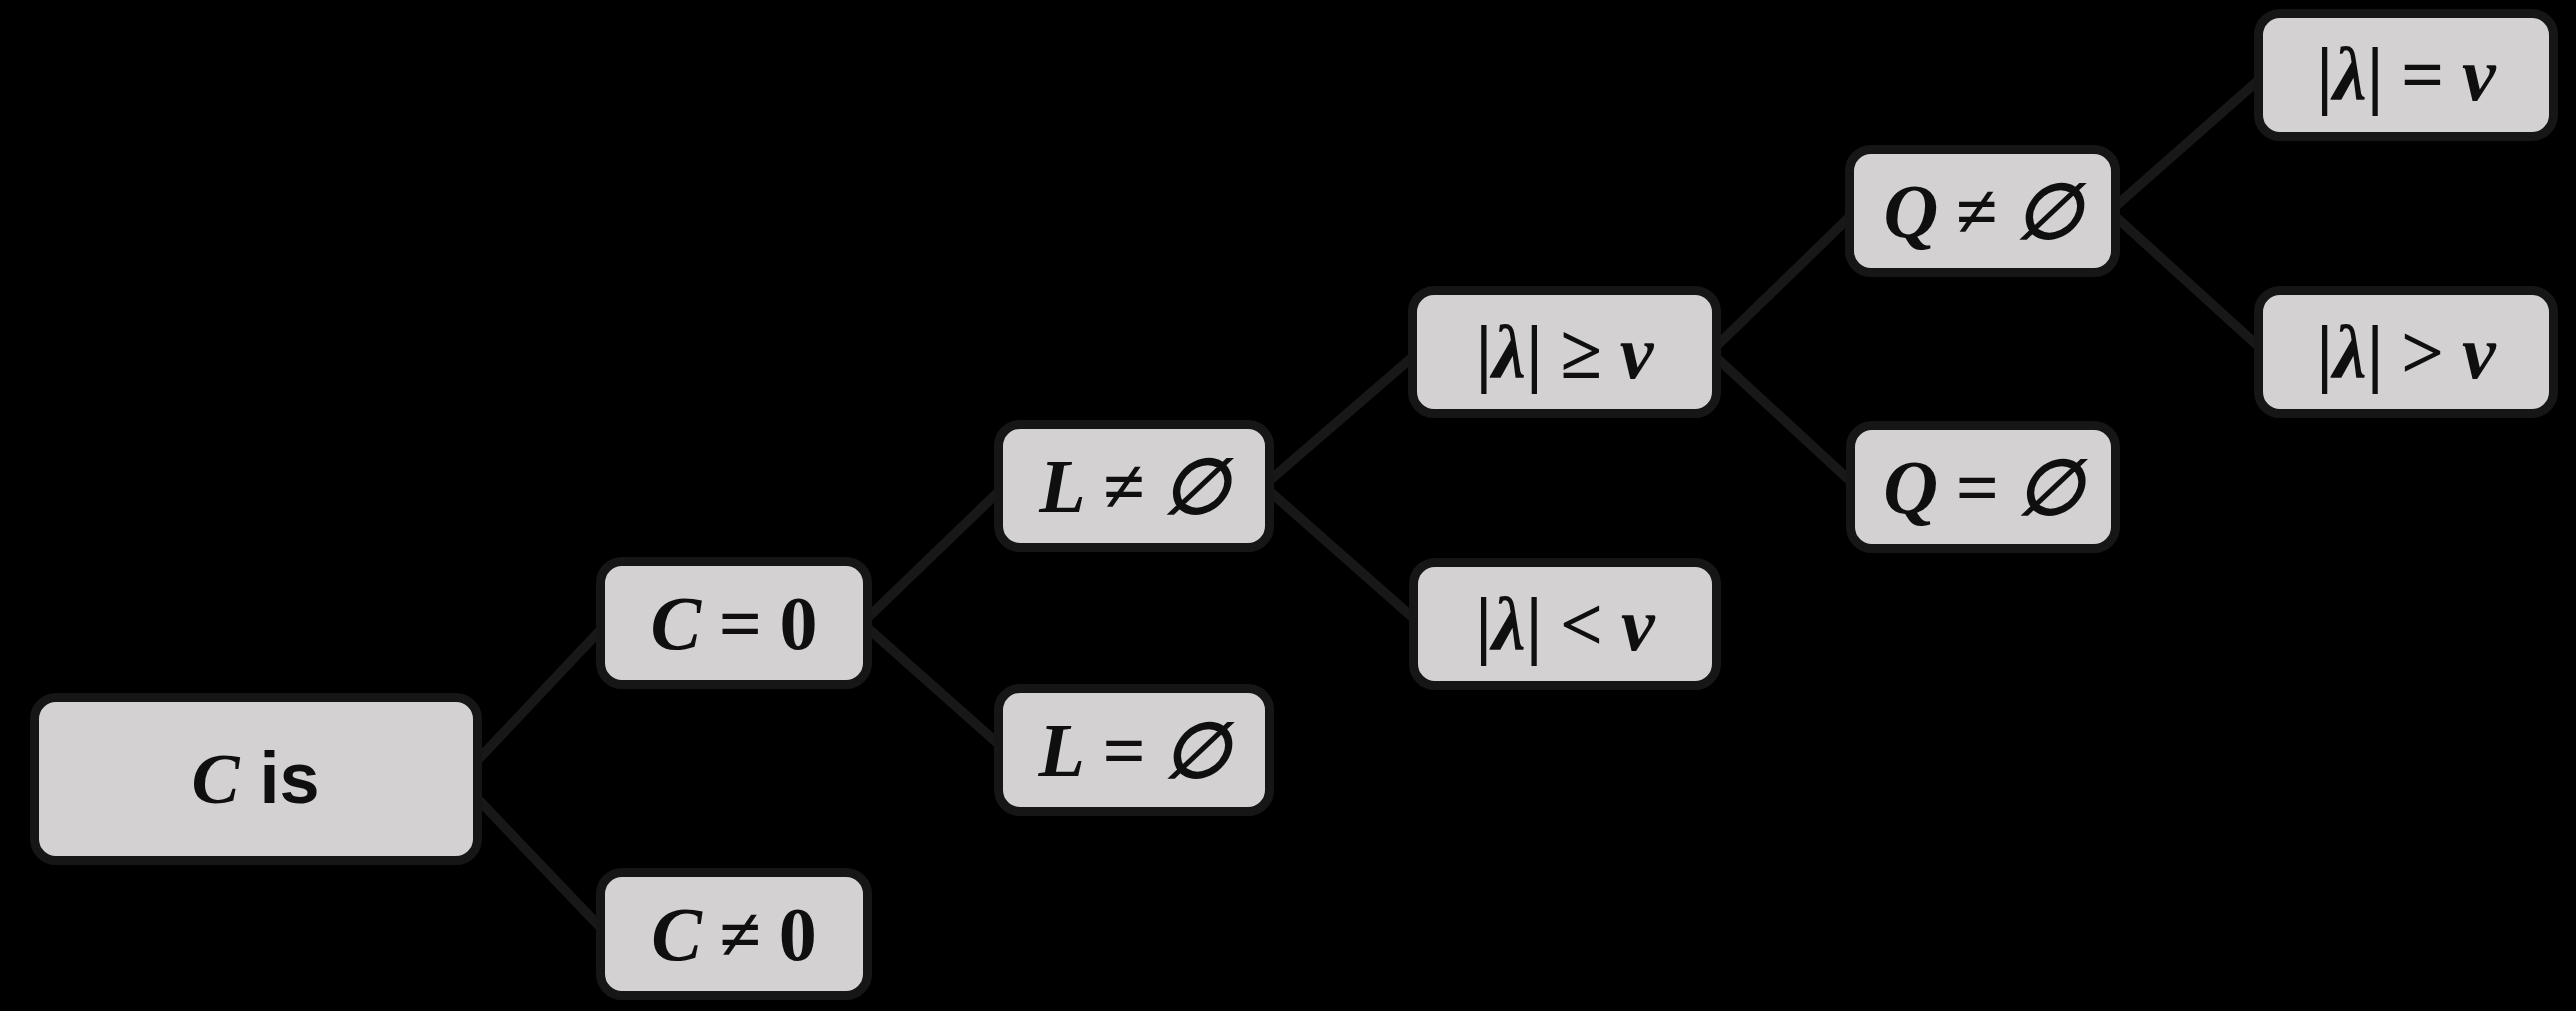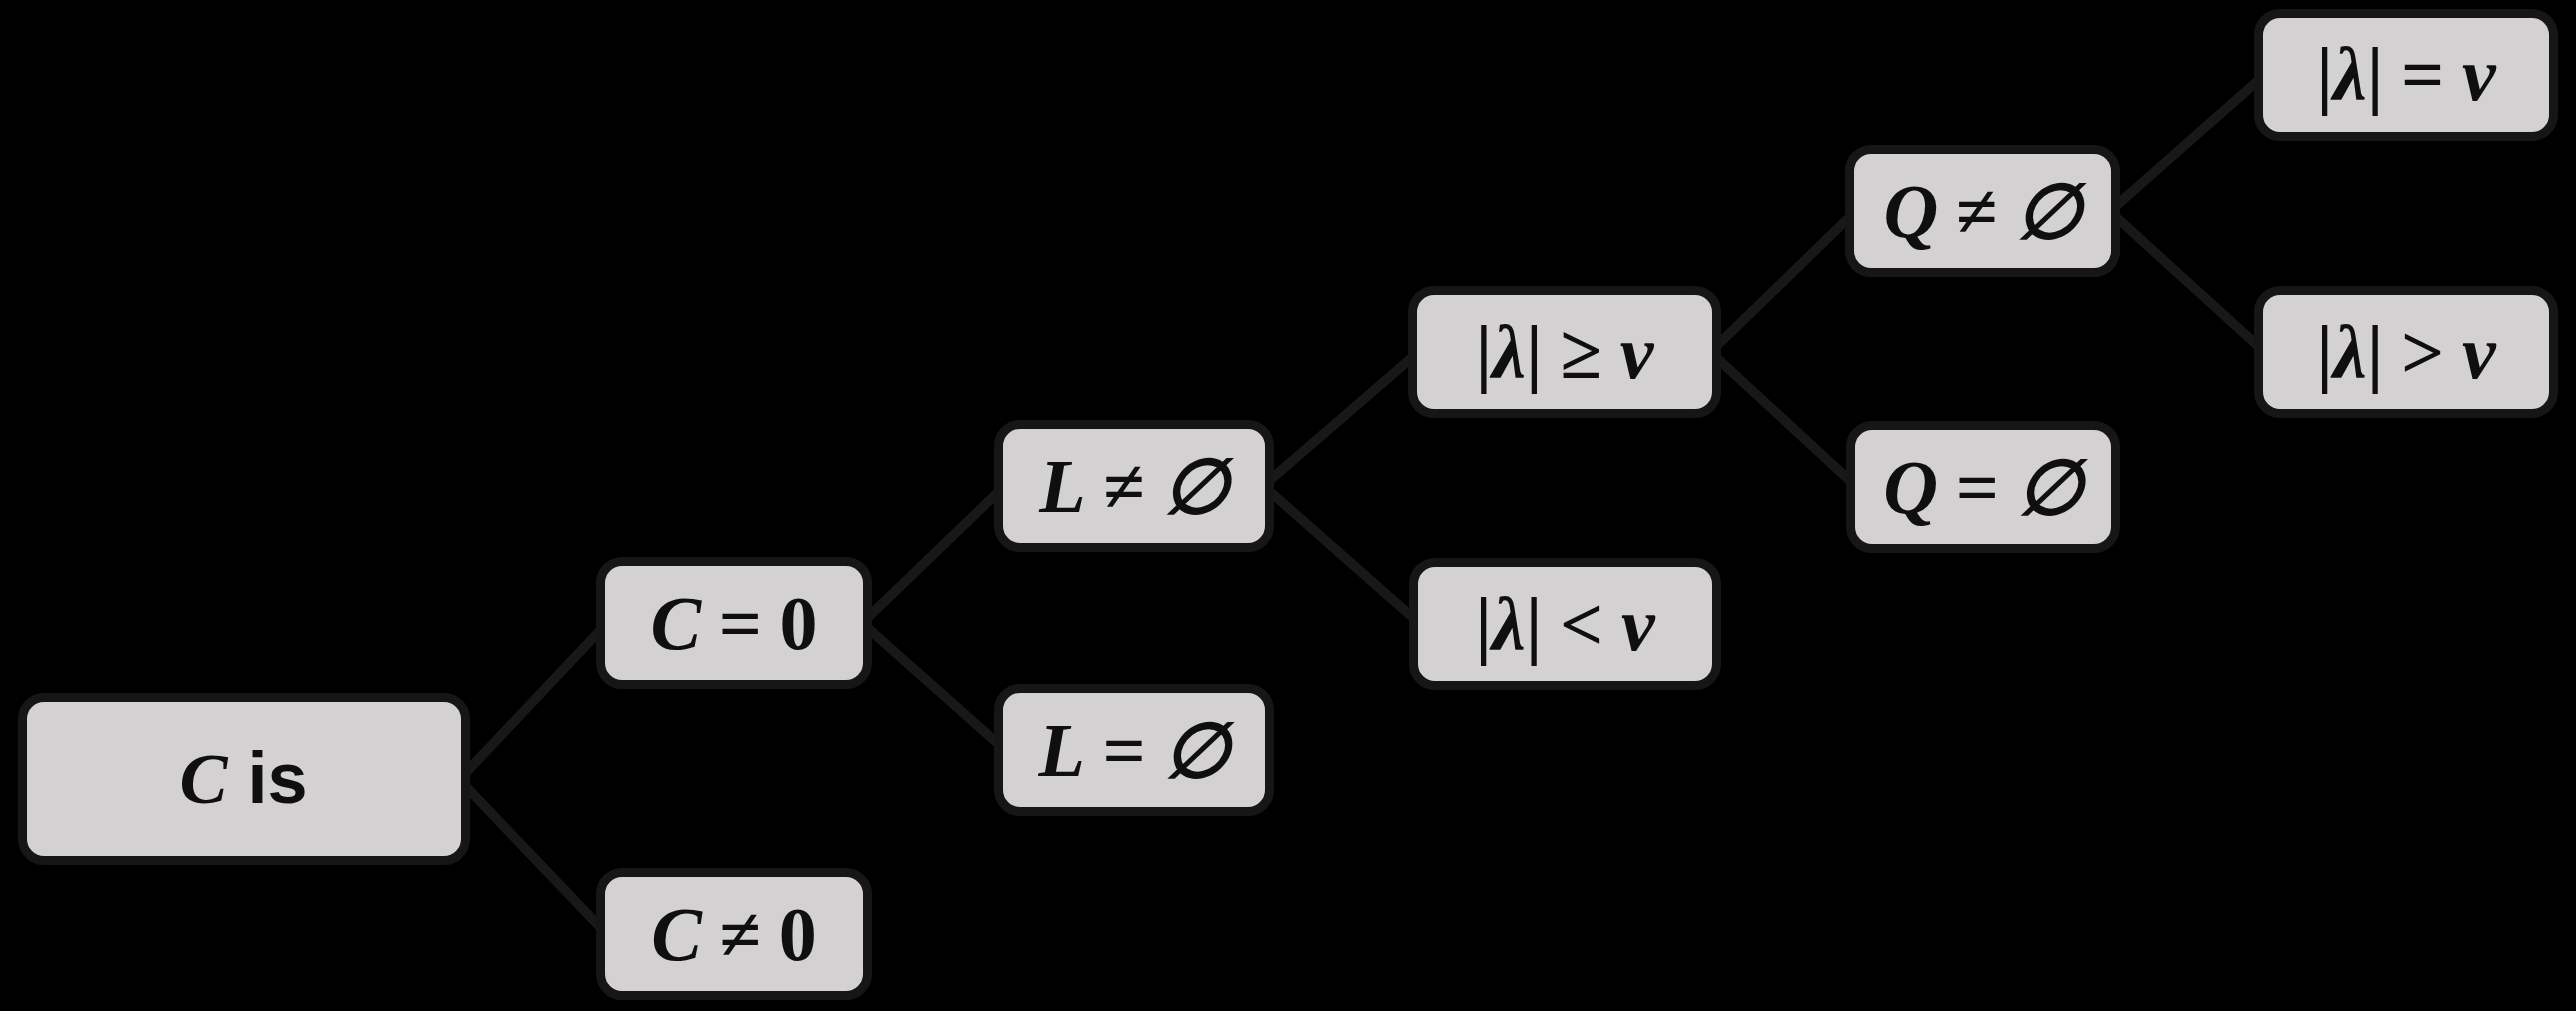--- a/index.html
+++ b/index.html
@@ -39,20 +39,21 @@
     justify-content: center;
     font-family: "Liberation Serif", serif;
     font-weight: bold;
     font-size: 76px;
     white-space: nowrap;
   }
   .node.root {
     flex-direction: column;
     font-size: 72px;
     line-height: 1.05;
+    margin-left: 12px;
   }
   .nline { text-align: center; }
   .var   { font-style: italic; font-family: "Liberation Serif", serif; }
   .op    { font-style: normal; font-family: "Liberation Serif", serif; }
   .sym   { font-style: normal; font-family: "Liberation Serif", serif; margin: 0 17.6px; }
   .plain { font-family: "Liberation Sans", sans-serif; font-style: normal; }
 </style>
 </head>
 <body>
 

